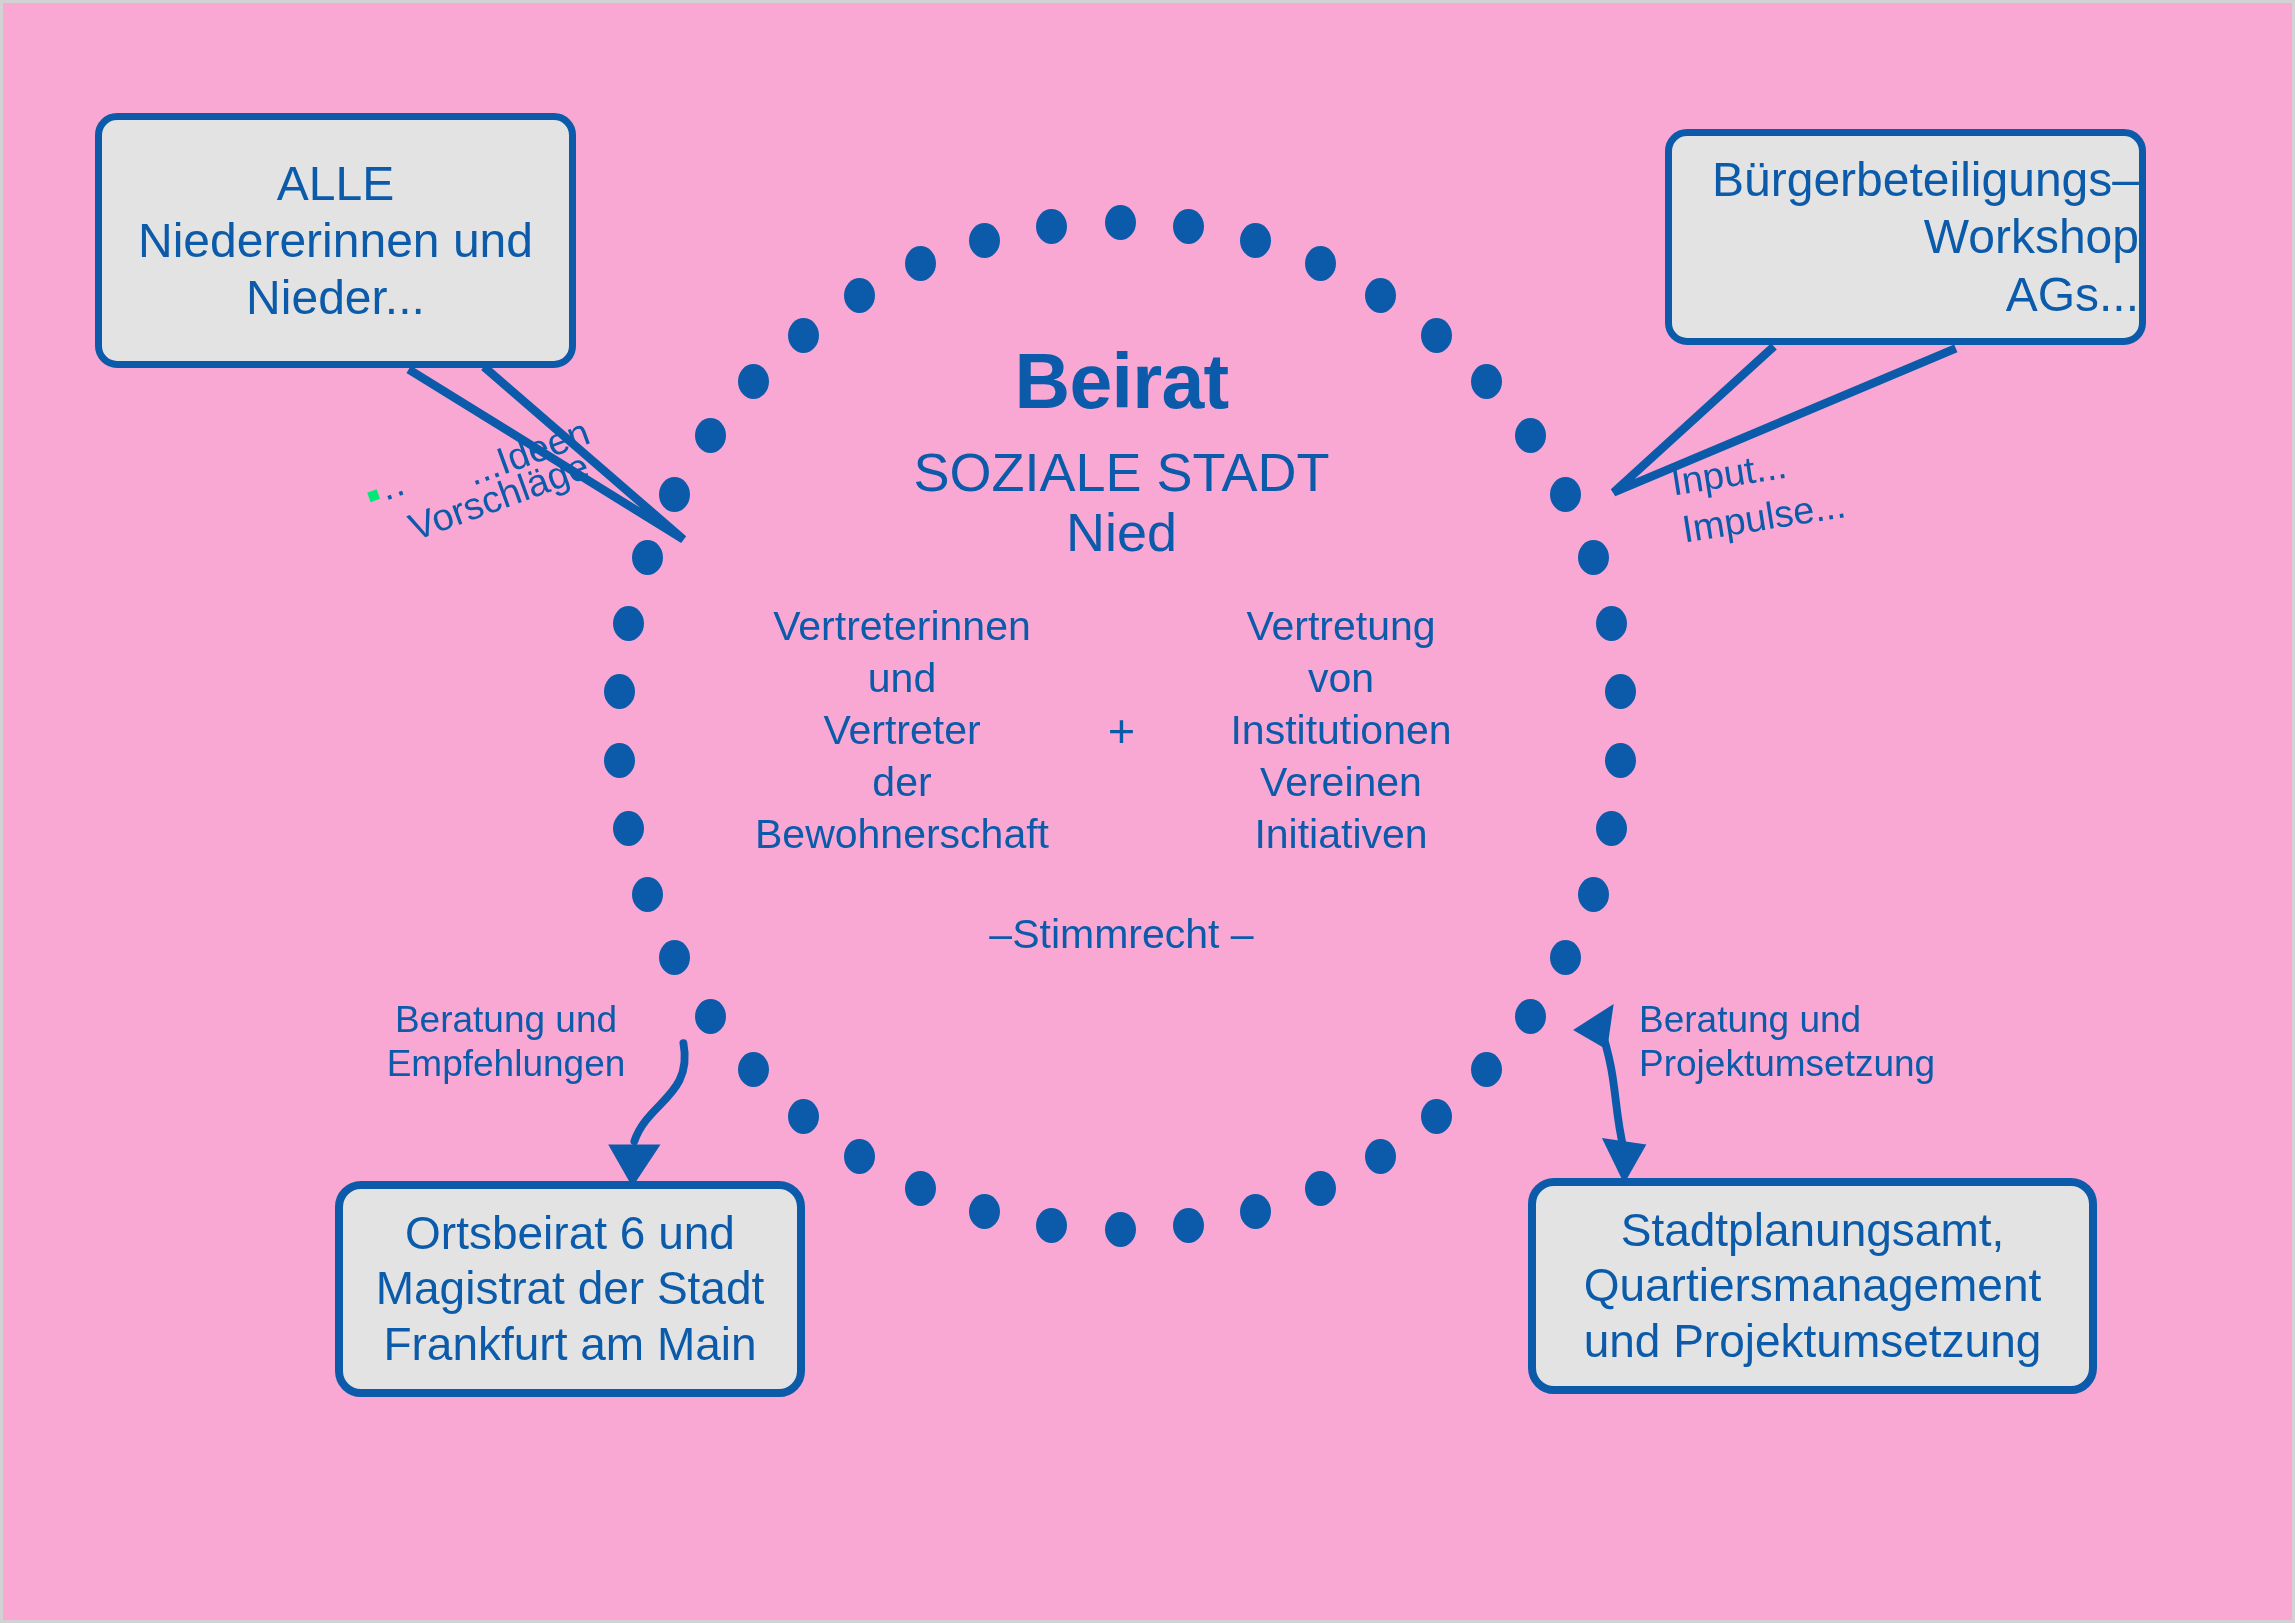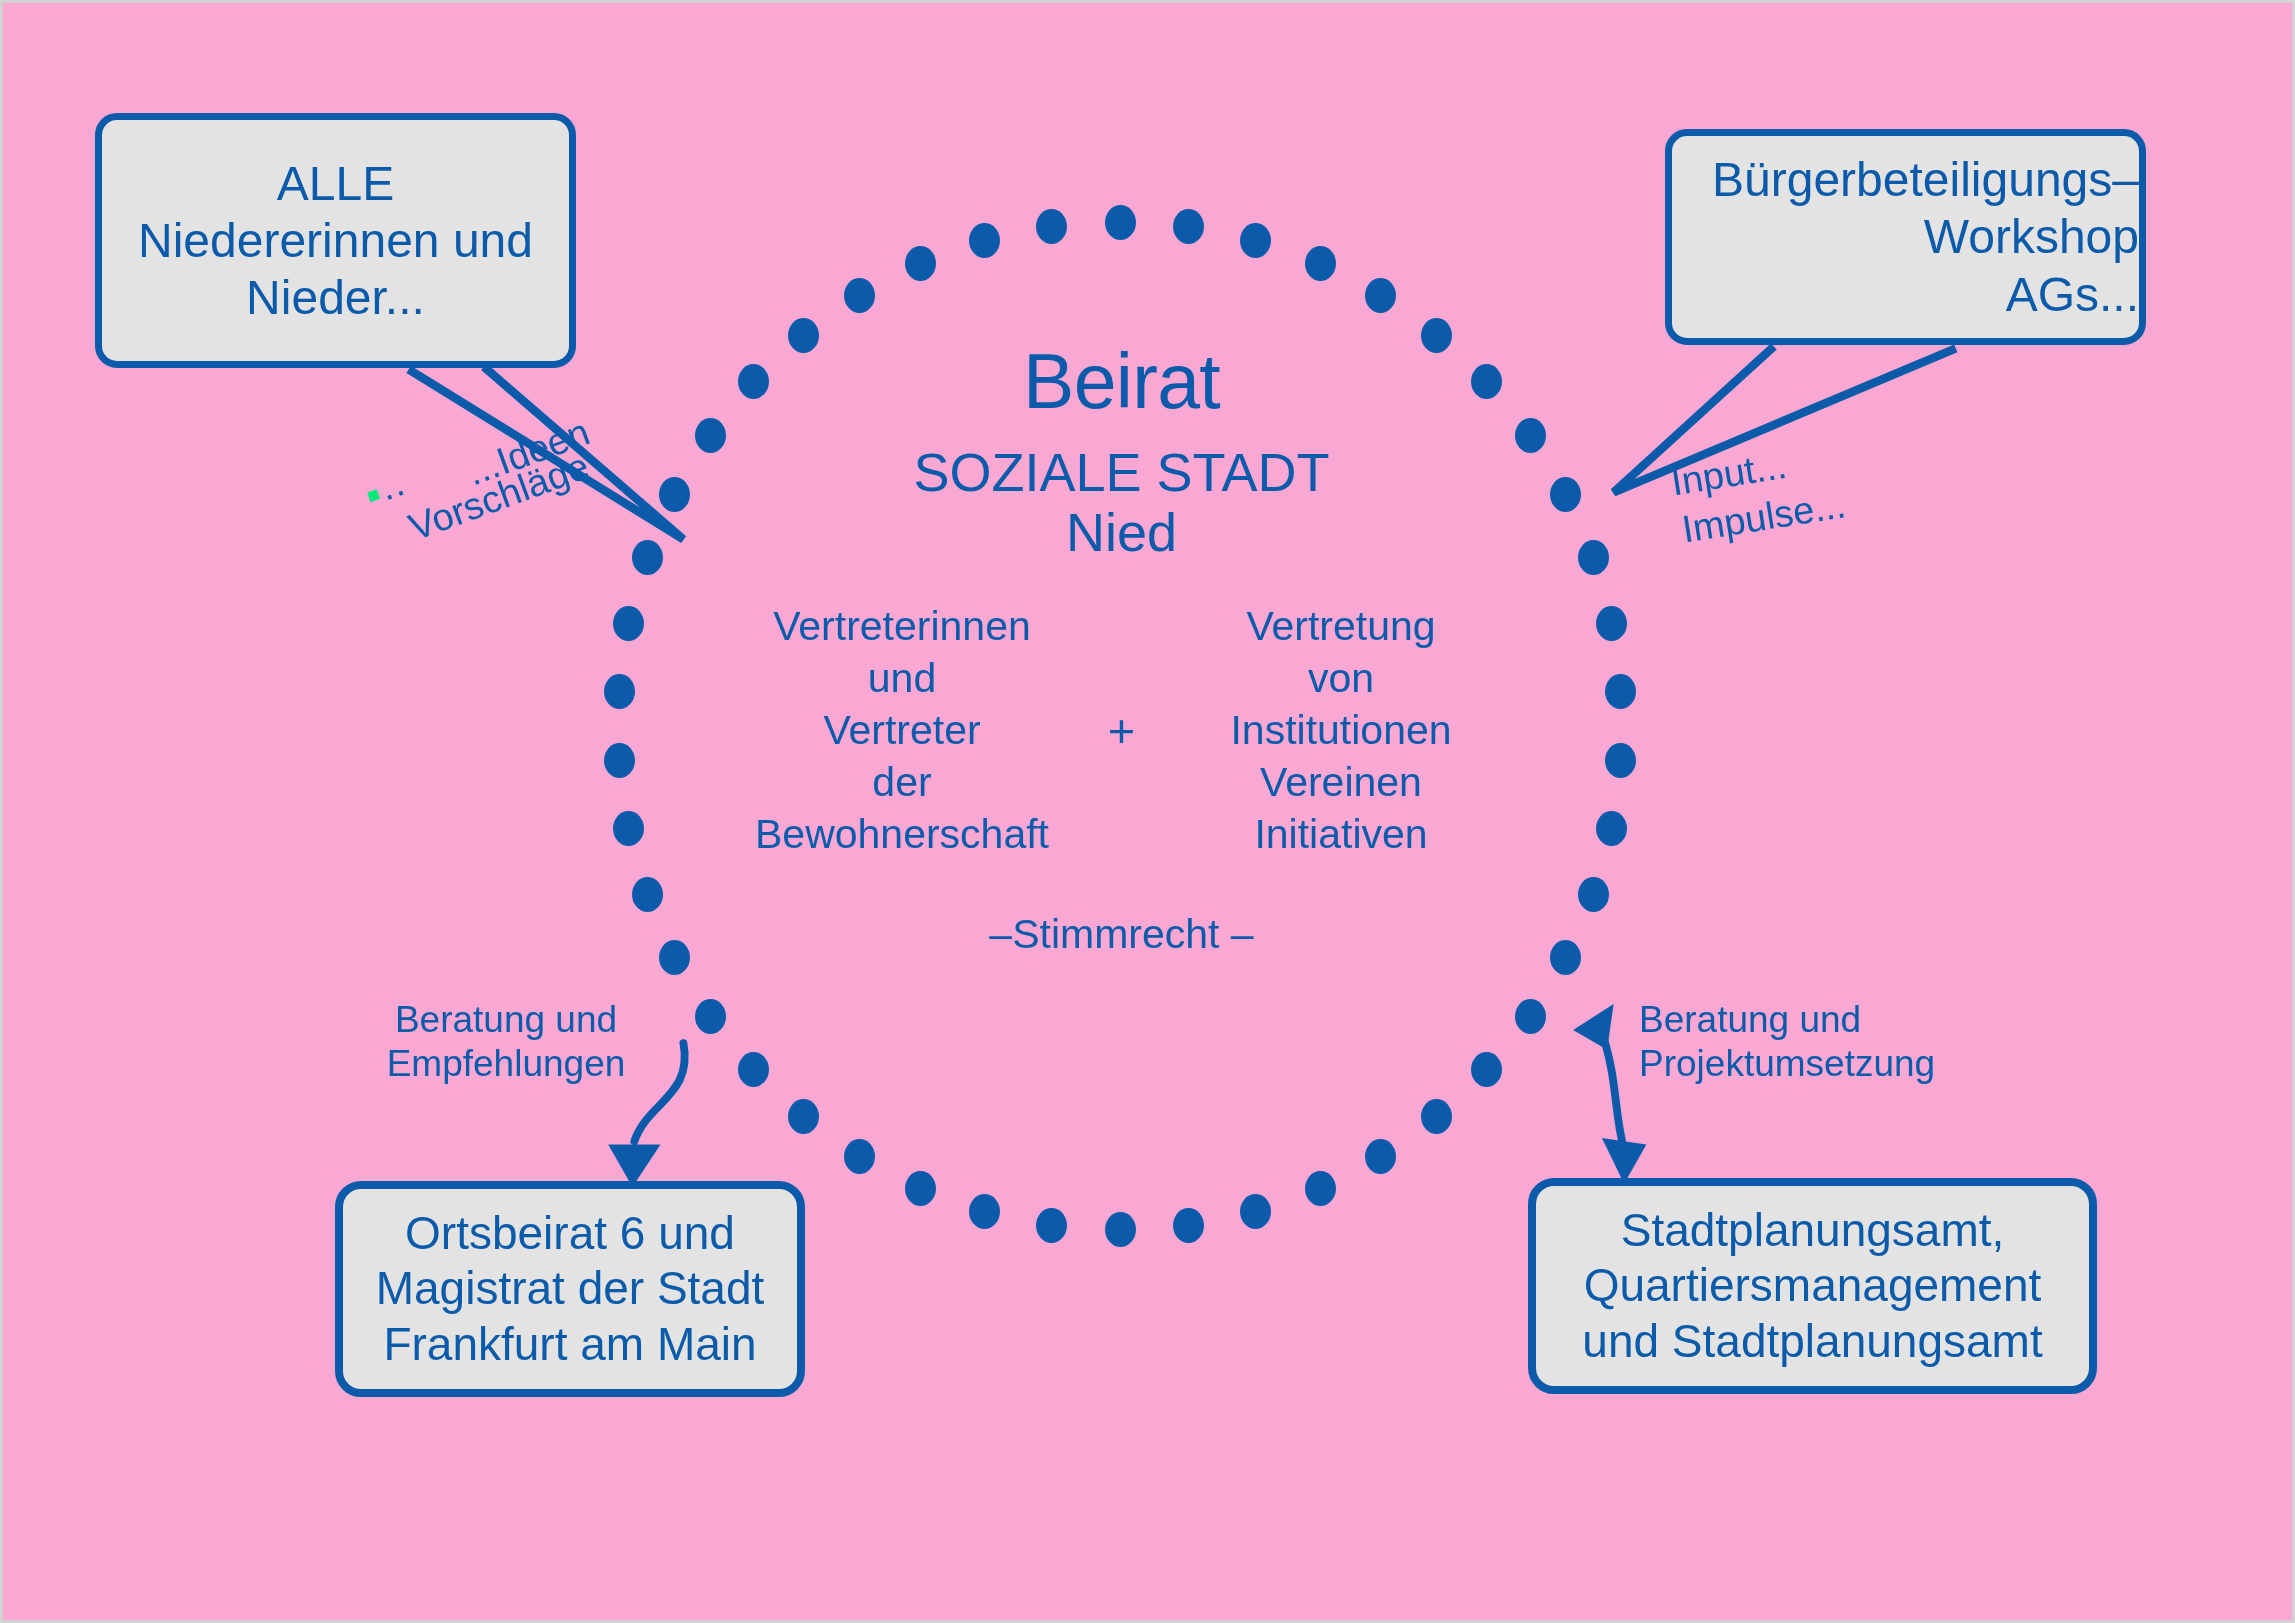--- a/index.html
+++ b/index.html
@@ -96,21 +96,21 @@
     position: absolute;
     left: 690px;
     top: 340px;
     width: 857px;
     z-index: 2;
     text-align: center;
     color: #0b5baa;
   }
   #beirat-title {
     font-size: 77px;
-    font-weight: normal;
+    font-weight: bold;
     line-height: 1.0;
     letter-spacing: -0.7px;
   }
   #soziale-stadt {
     font-size: 54px;
     line-height: 1.12;
     margin-top: 22px;
   }
   #nied {
     font-size: 54px;
@@ -325,17 +325,17 @@
 
   <div class="rbox" id="box-ortsbeirat">
     <div>Ortsbeirat 6 und</div>
     <div>Magistrat der Stadt</div>
     <div>Frankfurt am Main</div>
   </div>
 
   <div class="rbox" id="box-stadtplanung">
     <div>Stadtplanungsamt,</div>
     <div>Quartiersmanagement</div>
-    <div>und Stadtplanungsamt</div>
+    <div>und Projektumsetzung</div>
   </div>
 
 </div>
 
 
 </body></html>

